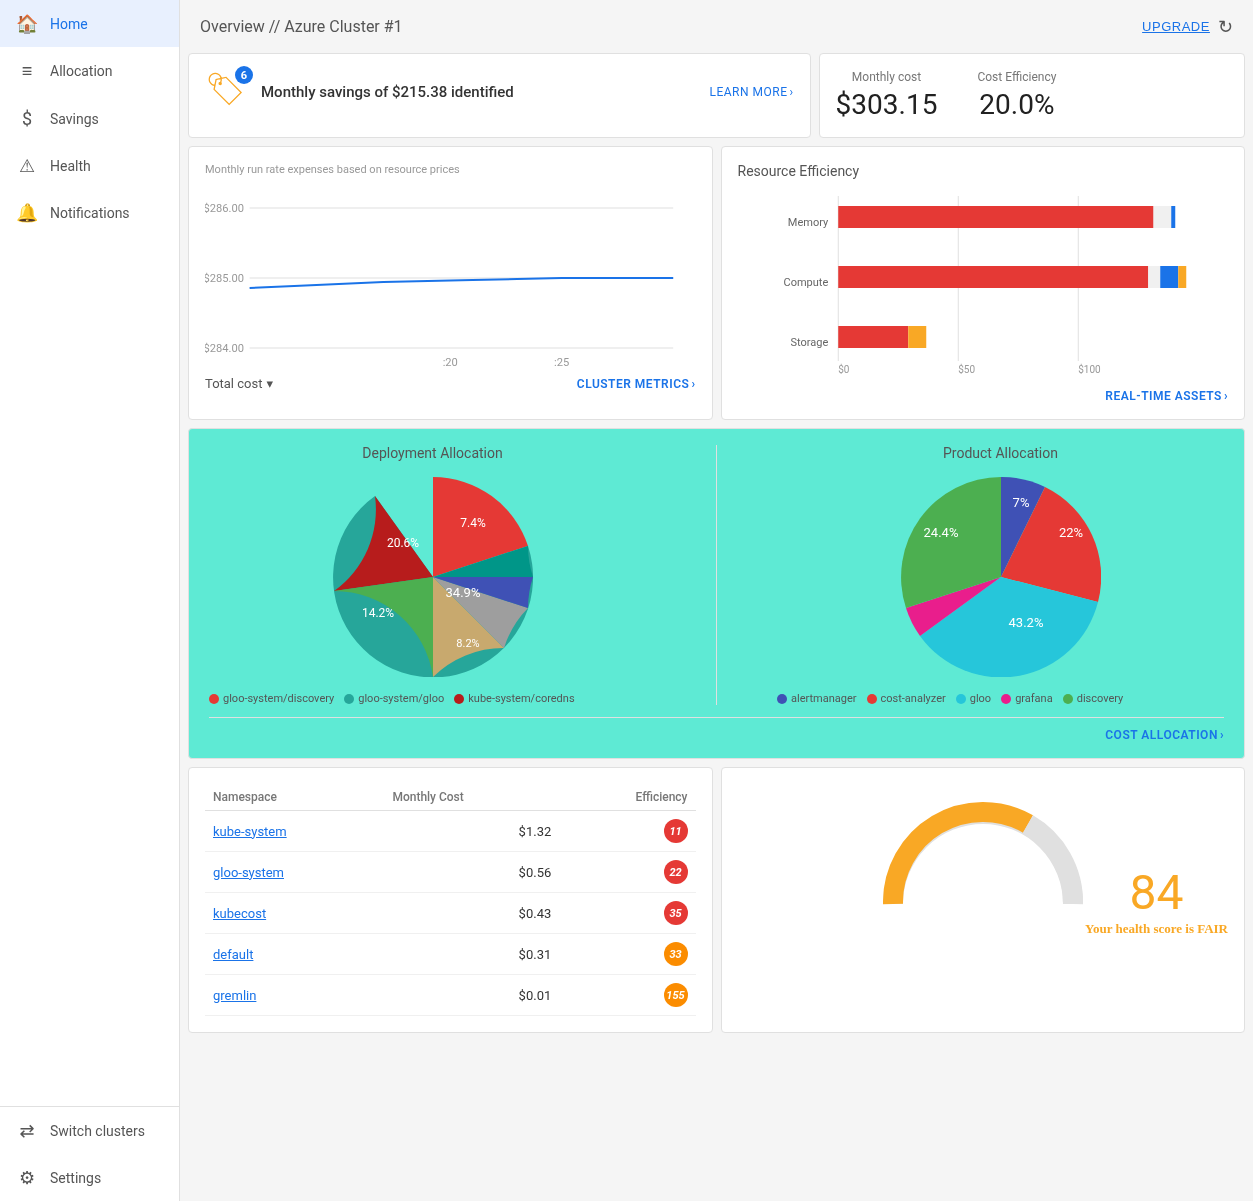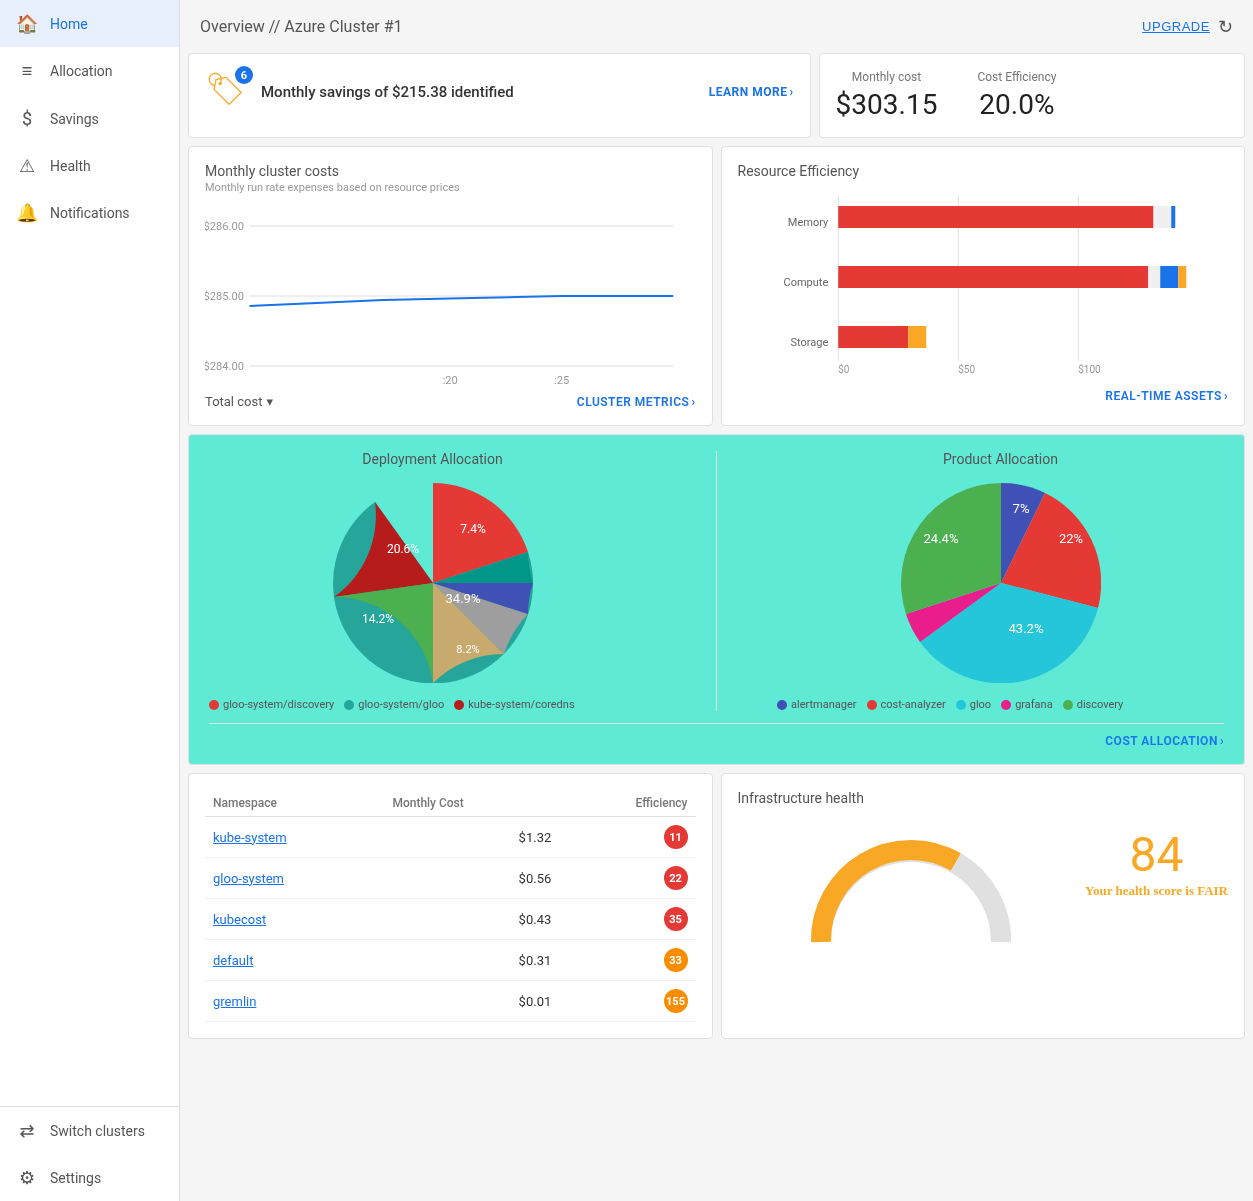--- a/index.html
+++ b/index.html
@@ -107,21 +107,21 @@
       display: flex;
       align-items: center;
       justify-content: center;
       font-weight: bold;
     }
     .savings-icon .shield {
       font-size: 32px;
       color: #f9a825;
     }
     .savings-text { font-size: 15px; font-weight: 500; }
-    .learn-more { margin-left: auto; color: #1a73e8; font-size: 12px; font-weight: 700; letter-spacing: 0.5px; cursor: pointer; display: flex; align-items: center; gap: 2px; }
+    .learn-more { margin-left: auto; color: #1a73e8; font-size: 12px; font-weight: 400; letter-spacing: 0.5px; cursor: pointer; display: flex; align-items: center; gap: 2px; }
 
     
     .cost-summary {
       display: flex;
       gap: 40px;
     }
     .cost-item { text-align: center; }
     .cost-label { font-size: 12px; color: #777; margin-bottom: 4px; }
     .cost-value { font-size: 28px; font-weight: 400; color: #212121; }
     .section-title { font-size: 14px; color: #555; margin-bottom: 2px; }
@@ -186,26 +186,26 @@
       flex: 1;
     }
     .bottom-card + .bottom-card { margin-left: 8px; }
 
     
     table { width: 100%; border-collapse: collapse; }
     th { text-align: left; font-size: 12px; color: #777; font-weight: 500; padding: 6px 8px; border-bottom: 1px solid #e0e0e0; }
     th:last-child { text-align: right; }
     td { padding: 8px 8px; font-size: 13px; border-bottom: 1px solid #f0f0f0; }
     td:nth-child(2) { text-align: right; }
-    td:nth-child(3) { text-align: right; }
+    td:nth-child(3) { text-align: right; font-style: italic; }
     .ns-link { color: #1a73e8; text-decoration: underline; cursor: pointer; }
     .badge-red { background: #e53935; color: #fff; border-radius: 50%; min-width: 24px; height: 24px; display: inline-flex; align-items: center; justify-content: center; font-size: 11px; font-weight: bold; }
     .badge-orange { background: #fb8c00; color: #fff; border-radius: 50%; min-width: 24px; height: 24px; display: inline-flex; align-items: center; justify-content: center; font-size: 11px; font-weight: bold; }
     .health-title { font-size: 14px; color: #555; margin-bottom: 16px; }
-    .gauge-container { display: flex; flex-direction: row; align-items: center; }
+    .gauge-container { display: flex; flex-direction: column; align-items: flex-end; }
     .gauge-score { font-size: 48px; font-weight: 400; color: #f9a825; }
     .gauge-label { font-size: 13px; color: #555; }
     .gauge-label span { color: #f9a825; font-weight: bold; font-family: Liberation Serif, serif; }
 
     
     .gauge-svg { margin: 0 auto; display: block; }
   </style>
 </head>
 <body>
 
@@ -276,21 +276,20 @@
           <div class="cost-label">Cost Efficiency</div>
           <div class="cost-value">20.0%</div>
         </div>
       </div>
     </div>
   </div>
 
   <div class="chart-row">
 
     <div class="chart-card">
-      <div class="section-title">Monthly cluster costs</div>
       <div class="section-subtitle">Monthly run rate expenses based on resource prices</div>
       <div class="line-chart-area">
         <svg width="100%" height="180" viewBox="0 0 440 180" preserveAspectRatio="none">
 
           <line x1="40" y1="20" x2="420" y2="20" stroke="#e0e0e0" stroke-width="1"></line>
           <line x1="40" y1="90" x2="420" y2="90" stroke="#e0e0e0" stroke-width="1"></line>
           <line x1="40" y1="160" x2="420" y2="160" stroke="#e0e0e0" stroke-width="1"></line>
 
           <text x="35" y="24" text-anchor="end" font-size="10" fill="#999">$286.00</text>
           <text x="35" y="94" text-anchor="end" font-size="10" fill="#999">$285.00</text>
@@ -500,21 +499,20 @@
       <td>$0.01</td>
       <td>
         <span class="badge-orange">155</span>
       </td>
     </tr>
           </tbody>
       </table>
     </div>
 
     <div class="bottom-card">
-      <div class="health-title">Infrastructure health</div>
       <div class="gauge-container">
         <svg width="220" height="140" viewBox="0 0 220 140" class="gauge-svg">
 
           <path d="M 20,120 A 90,90 0 0,1 200,120" fill="none" stroke="#e0e0e0" stroke-width="20"></path>
 
           <path d="M 20,120 A 90,90 0 0,1 155,40" fill="none" stroke="#f9a825" stroke-width="20"></path>
 
           <path d="M 155,40 A 90,90 0 0,1 200,120" fill="none" stroke="#e0e0e0" stroke-width="20"></path>
         </svg>
         <div style="margin-top:-60px;text-align:center;">

